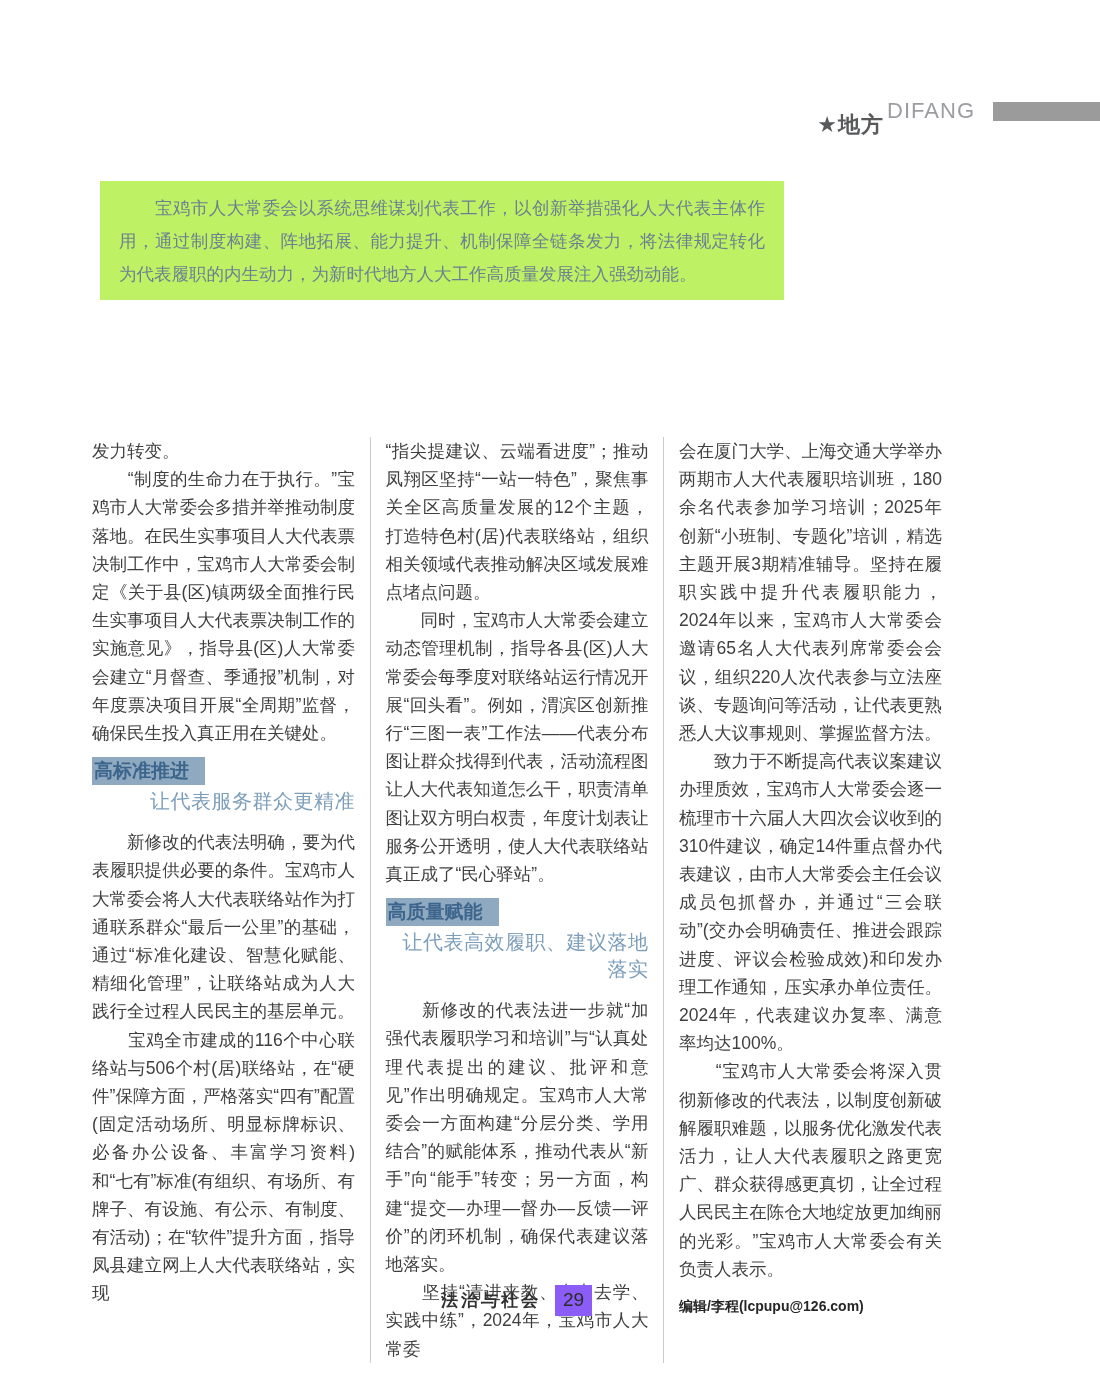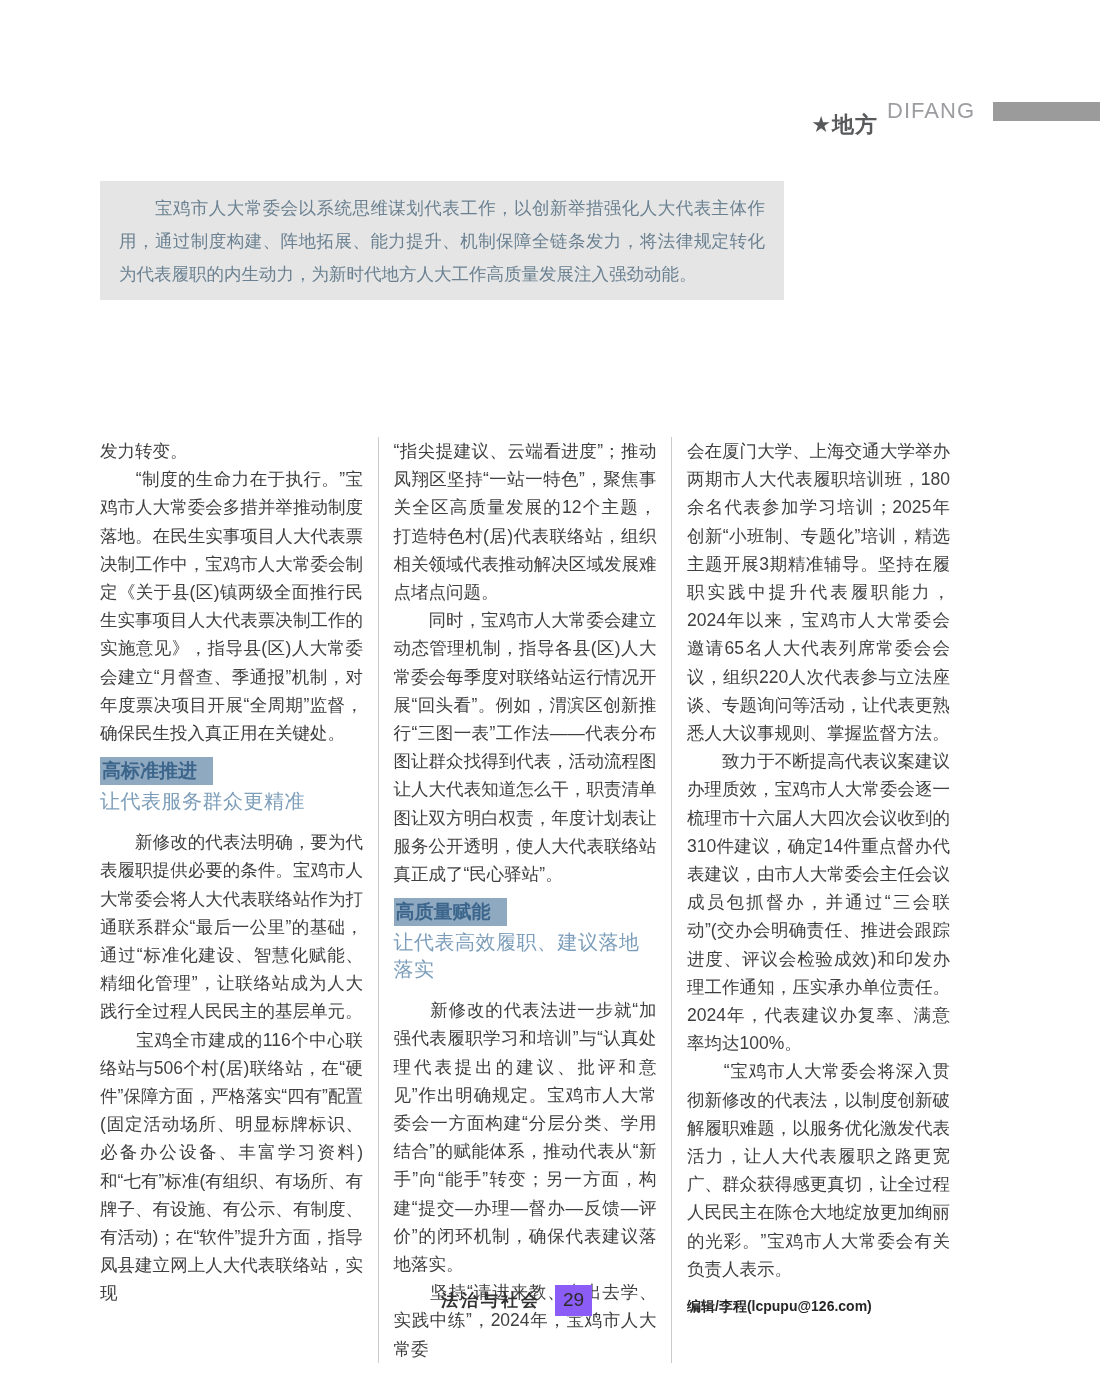--- a/index.html
+++ b/index.html
@@ -10,53 +10,54 @@
     color: #3f3f3f;
   }
   .page { position: absolute; inset: 0; background: #ffffff; }
 
   
   .header-row {
     position: absolute; top: 82px; left: 0; width: 1100px;
     display: flex; justify-content: flex-end; align-items: center;
   }
   .h-cn { font-size: 22px; font-weight: bold; color: #58595b; letter-spacing: 1px; margin-top: 28px; }
-  .h-en { font-size: 22px; color: #9b9da0; margin-left: 9px; letter-spacing: 1px; }
+  .h-en { font-size: 22px; color: #9b9da0; margin-left: 3px; letter-spacing: 1px; }
   .h-bar { width: 107px; height: 19px; background: #9b9b9b; margin-left: 18px; }
 
   
   .intro {
     position: absolute; left: 100px; top: 181px; width: 684px;
-    background: #e5e5e5; padding: 11px 19px 9px 19px;
+    background: #bef264; padding: 11px 19px 9px 19px;
   }
   .intro p {
     font-size: 17.5px; line-height: 33px; color: #6b8191;
     text-align: justify;
   }
 
   
   .body-cols {
-    position: absolute; left: 100px; top: 437px; width: 850px;
+    position: absolute; left: 92px; top: 437px; width: 850px;
     display: flex; justify-content: space-between; align-items: stretch;
   }
   .col { width: 263px; }
   .vline { width: 1px; background: #cccccc; }
 
   .para {
     font-size: 17.5px; line-height: 28.2px; color: #3f3f3f;
     text-align: justify; text-justify: inter-ideograph;
   }
   .tag-row { margin: 10px 0 2px 0; }
   .tag {
     display: inline-block; background: #8fa9c0; color: #3c658c;
     font-weight: bold; font-size: 19px; line-height: 25px; padding: 1px 16px 2px 2px;
   }
   .subhead {
     color: #7d9eba; font-size: 20px; line-height: 27px; margin: 3px 0 13px 0;
     letter-spacing: 0.5px;
+    text-align: right;
   }
   .editor {
     text-align: left; font-weight: bold; font-size: 14px; color: #262626;
     margin-top: 12px; line-height: 22px;
   }
 
   
   .footer-row {
     position: absolute; top: 1285px; left: 0; width: 1033px;
     display: flex; justify-content: center; align-items: center;

